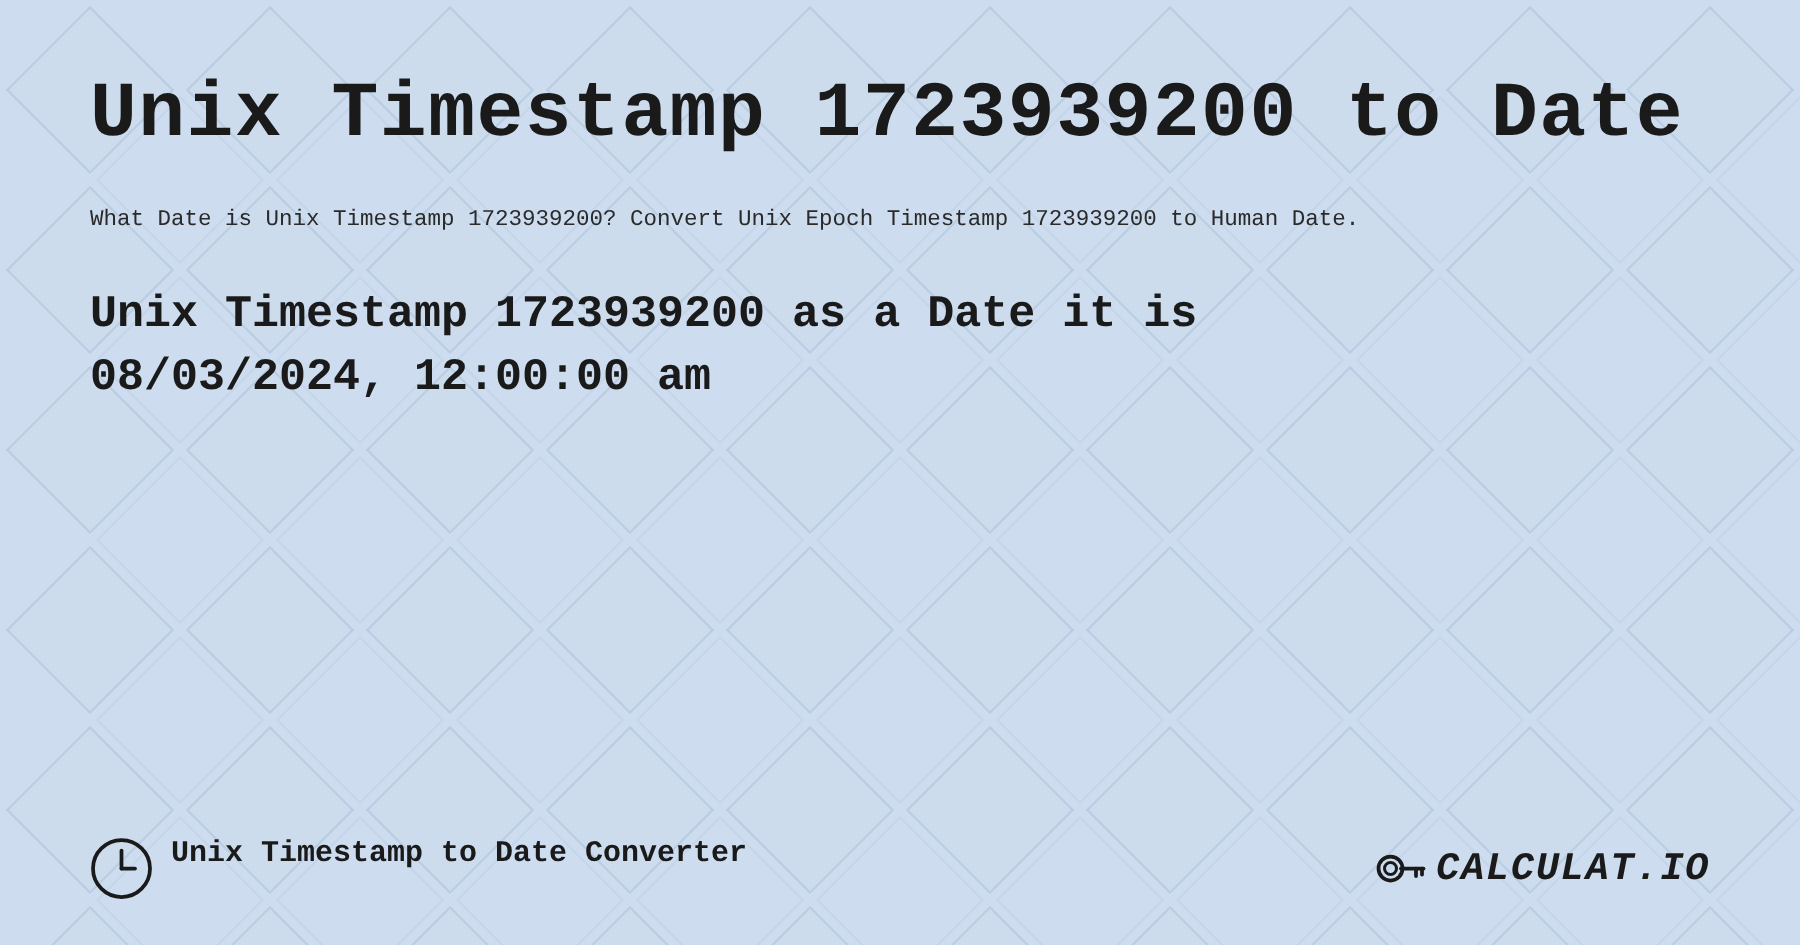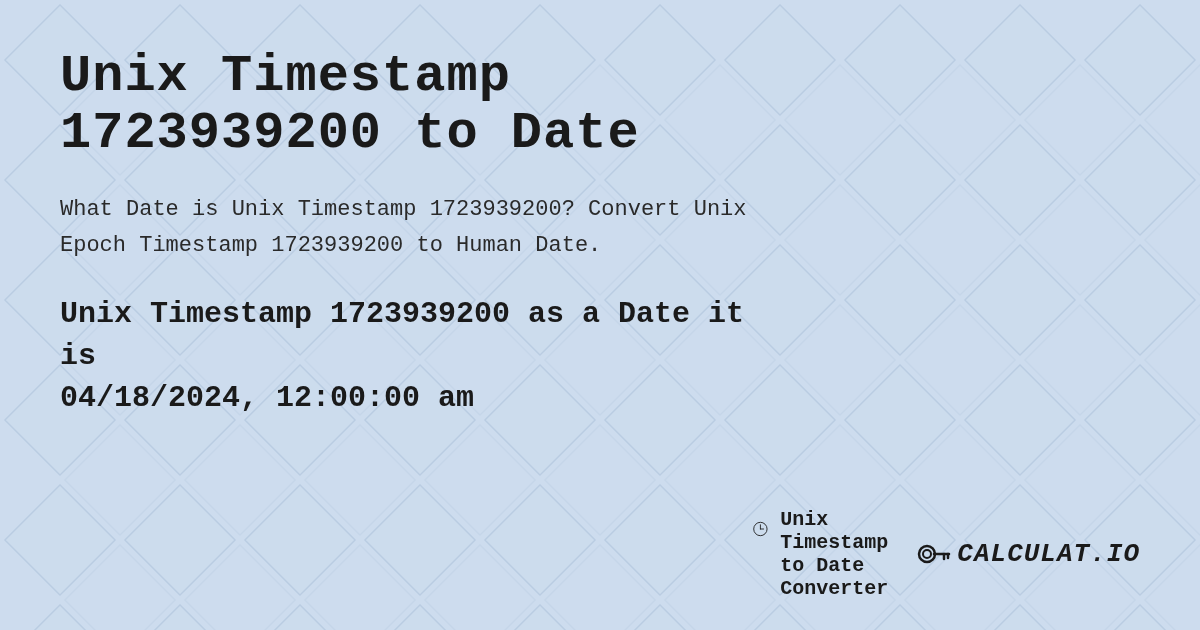--- a/index.html
+++ b/index.html
@@ -26,35 +26,35 @@
       height: 100%;
       z-index: 0;
     }
 
     .content {
       position: relative;
       z-index: 1;
       padding: 48px 60px 30px 60px;
       height: 100%;
       display: flex;
-      flex-direction: row;
+      flex-direction: column;
       justify-content: space-between;
     }
 
     .main-title {
       font-size: 52px;
       font-weight: 900;
       color: #1a1a1a;
       letter-spacing: 1px;
       line-height: 1.1;
       margin-bottom: 30px;
     }
 
     .description {
-      font-size: 22px;
+      font-size: 15px;
       color: #2a2a2a;
       line-height: 1.6;
       margin-bottom: 30px;
       font-weight: 400;
     }
 
     .result-section {
     }
 
     .result-text {
@@ -129,21 +129,21 @@
 
 <div class="content">
   <div>
     <h1 class="main-title">Unix Timestamp 1723939200 to Date</h1>
 
     <p class="description">What Date is Unix Timestamp 1723939200? Convert Unix Epoch Timestamp 1723939200 to Human Date.</p>
 
     <div class="result-section">
       <p class="result-text">
         <span>Unix Timestamp 1723939200 as a Date it is</span><br>
-        <span>04/18/2024, 12:00:00 am</span>
+        <span>08/03/2024, 12:00:00 am</span>
       </p>
     </div>
   </div>
 
   <div class="footer">
     <div class="footer-left">
 
       <svg class="clock-icon" xmlns="http://www.w3.org/2000/svg" viewBox="0 0 42 42">
         <circle cx="21" cy="21" r="19" fill="none" stroke="#1a1a1a" stroke-width="2.5"></circle>
         <line x1="21" y1="21" x2="21" y2="9" stroke="#1a1a1a" stroke-width="2.5" stroke-linecap="round"></line>

